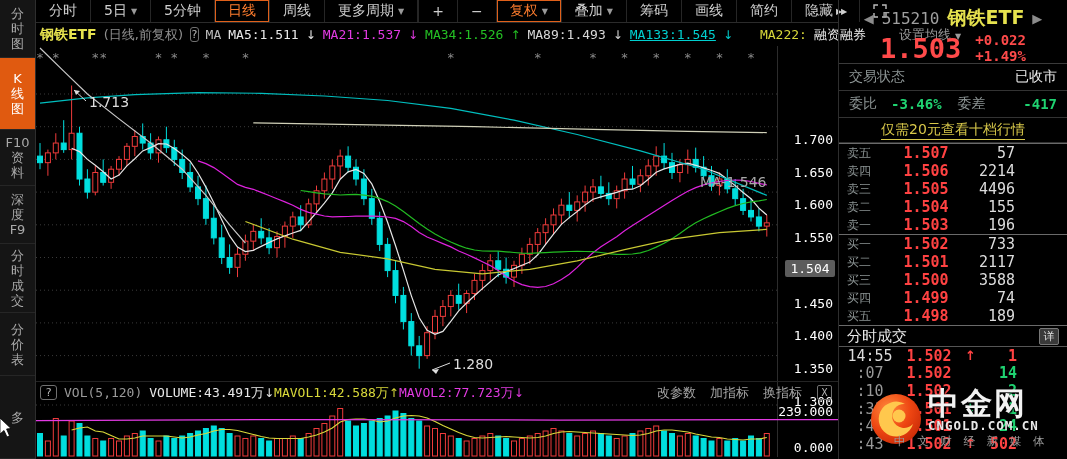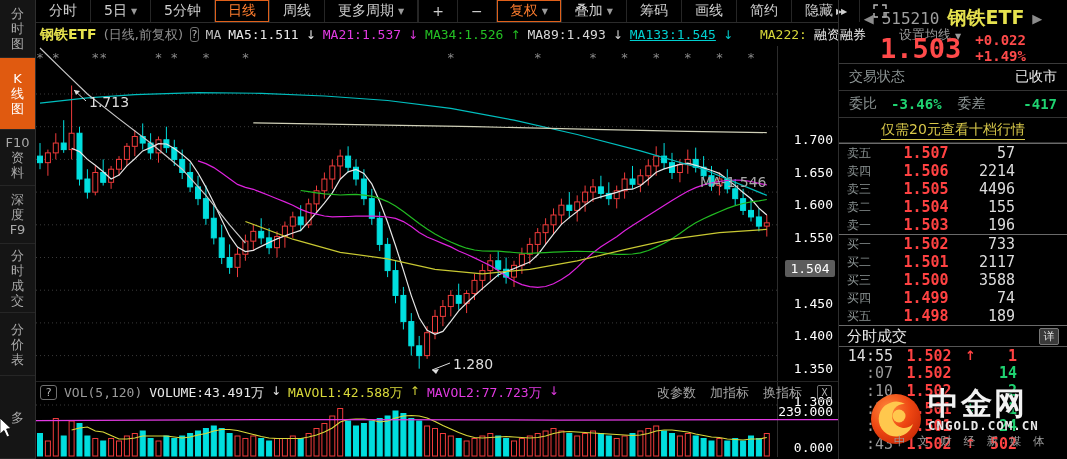--- a/index.html
+++ b/index.html
@@ -60,21 +60,21 @@
   #banner { height:25px; display:flex; align-items:center; justify-content:center; color:#d8c84a; border-bottom:1px solid #333; cursor:pointer; }
   #banner span { border-bottom:1px solid #d8c84a; font-size:14px; }
   .book-row { display:flex; align-items:center; height:18px; padding:0 8px; font-size:15px; }
   .book-lbl { width:42px; color:#8c9494; font-size:12px; }
   .book-price { width:74px; text-align:center; color:#ff4242; font-weight:bold; }
   .book-qty { flex:1; text-align:right; padding-right:44px; color:#dcdcdc; }
   .book-div { border-top:1px solid #6a6a6a; }
   #tape-head { display:flex; align-items:center; height:22px; padding:0 8px; color:#e8e8e8; font-size:15px; border-top:1px solid #6a6a6a; border-bottom:1px solid #555; }
   .detail-box { margin-left:auto; width:20px; height:17px; border:1px solid #777; border-radius:2px; background:#3a3a3a; color:#ddd; font-size:11px; display:flex; align-items:center; justify-content:center; cursor:pointer; }
   .tape-row { display:flex; align-items:center; height:17.6px; padding:0 8px; font-size:15px; font-weight:bold; }
-  .tape-time { width:46px; text-align:right; color:#999; font-weight:normal; }
+  .tape-time { width:46px; text-align:center; color:#999; font-weight:normal; }
   .tape-time.first { color:#ddd; }
   .tape-price { width:72px; text-align:center; color:#ff4242; }
   .tape-arrow { width:12px; font-size:13px; }
   .tape-qty { flex:1; text-align:right; padding-right:42px; }
   .r { color:#ff4242; } .gr { color:#1fd271; }
 
   
   #watermark { position:absolute; left:870px; top:378px; width:197px; height:81px; display:flex; align-items:center; z-index:6; pointer-events:none; }
   #wm-text { margin-left:6px; }
   .wm-cn { color:#f2f2f2; font-size:31px; font-weight:bold; letter-spacing:2px; line-height:30px; text-shadow:1px 1px 2px #000; }
@@ -443,21 +443,21 @@
         <div class="axis-label num" style="top: 295.5px;">1.450</div>
         <div class="axis-label num" style="top: 328.2px;">1.400</div>
         <div class="axis-label num" style="top: 360.9px;">1.350</div>
         <div class="axis-label num" style="top: 393.6px;">1.300</div>
       </div>
     <div id="price-tag" class="num" style="top: 260.184px;">1.504</div>
 
     <div id="vol-header">
       <span class="help-box num">?</span>
       <span class="num" style="color:#9a9a9a;">VOL(5,120)</span>
-      <span id="vol-stats" style="display:flex;gap:7px;">
+      <span id="vol-stats" style="display:flex;align-items:center;">
           <span class="num" style="color: rgb(232, 232, 232);">VOLUME:43.491万</span>
           <span class="ma-arrow" style="color: rgb(232, 232, 232);">↓</span>
           <span class="num" style="color: rgb(216, 216, 58);">MAVOL1:42.588万</span>
           <span class="ma-arrow" style="color: rgb(216, 216, 58);">↑</span>
           <span class="num" style="color: rgb(226, 58, 226);">MAVOL2:77.723万</span>
           <span class="ma-arrow" style="color: rgb(226, 58, 226);">↓</span>
         </span>
       <span class="vol-btns">
           <span>改参数</span>
           <span>加指标</span>

